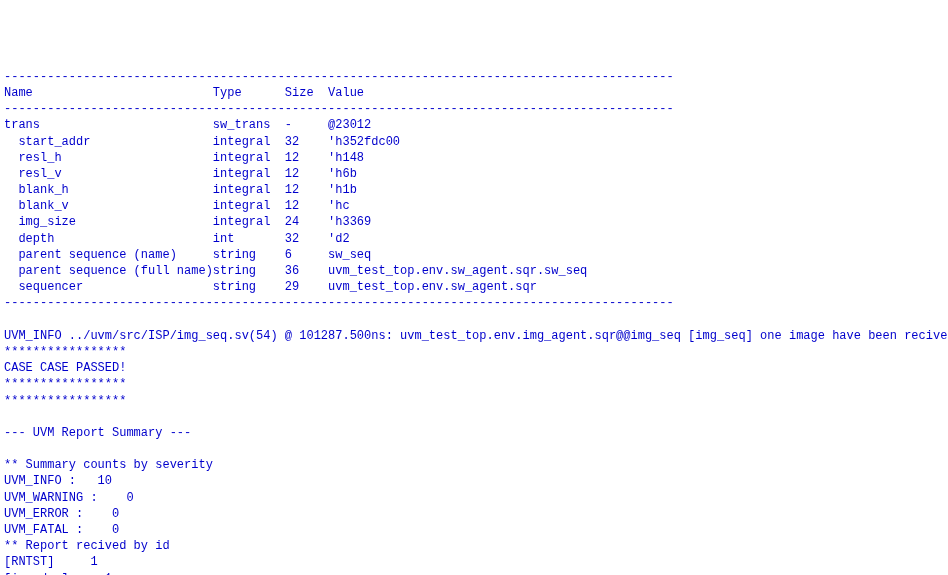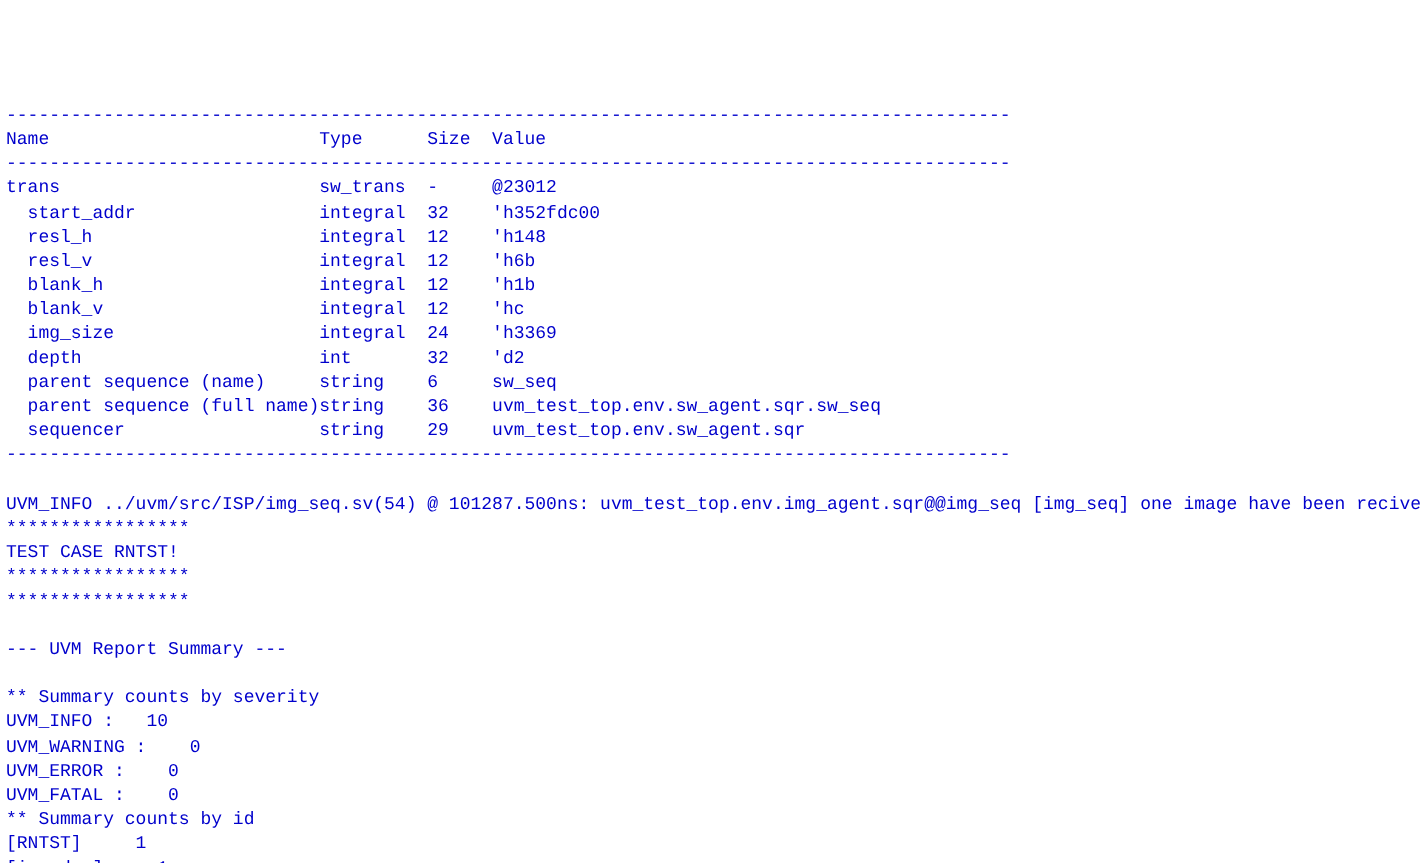--- a/index.html
+++ b/index.html
@@ -29,32 +29,32 @@
   blank_v                    integral  12    'hc
   img_size                   integral  24    'h3369
   depth                      int       32    'd2
   parent sequence (name)     string    6     sw_seq
   parent sequence (full name)string    36    uvm_test_top.env.sw_agent.sqr.sw_seq
   sequencer                  string    29    uvm_test_top.env.sw_agent.sqr
 </span><span>---------------------------------------------------------------------------------------------</span>
 
 <span>UVM_INFO ../uvm/src/ISP/img_seq.sv(54) @ 101287.500ns: uvm_test_top.env.img_agent.sqr@@img_seq [img_seq] one image have been recived</span>
 <span>*****************</span>
-<span>TEST CASE RNTST!</span>
+<span>CASE CASE PASSED!</span>
 <span>*****************</span>
 <span>*****************</span>
 
 <span>--- UVM Report Summary ---</span>
 
 <span>** Summary counts by severity</span>
 <span id="severity-list">UVM_INFO :   10
 UVM_WARNING :    0
 UVM_ERROR :    0
 UVM_FATAL :    0
-</span><span>** Summary counts by id</span>
+</span><span>** Report recived by id</span>
 <span id="id-list">[RNTST]     1
 [img_drv]     1
 [img_monitor]     2
 [img_seq]     3
 [sw_driver]     1
 [sw_seq]     2
 </span>
 
 </div>
 

